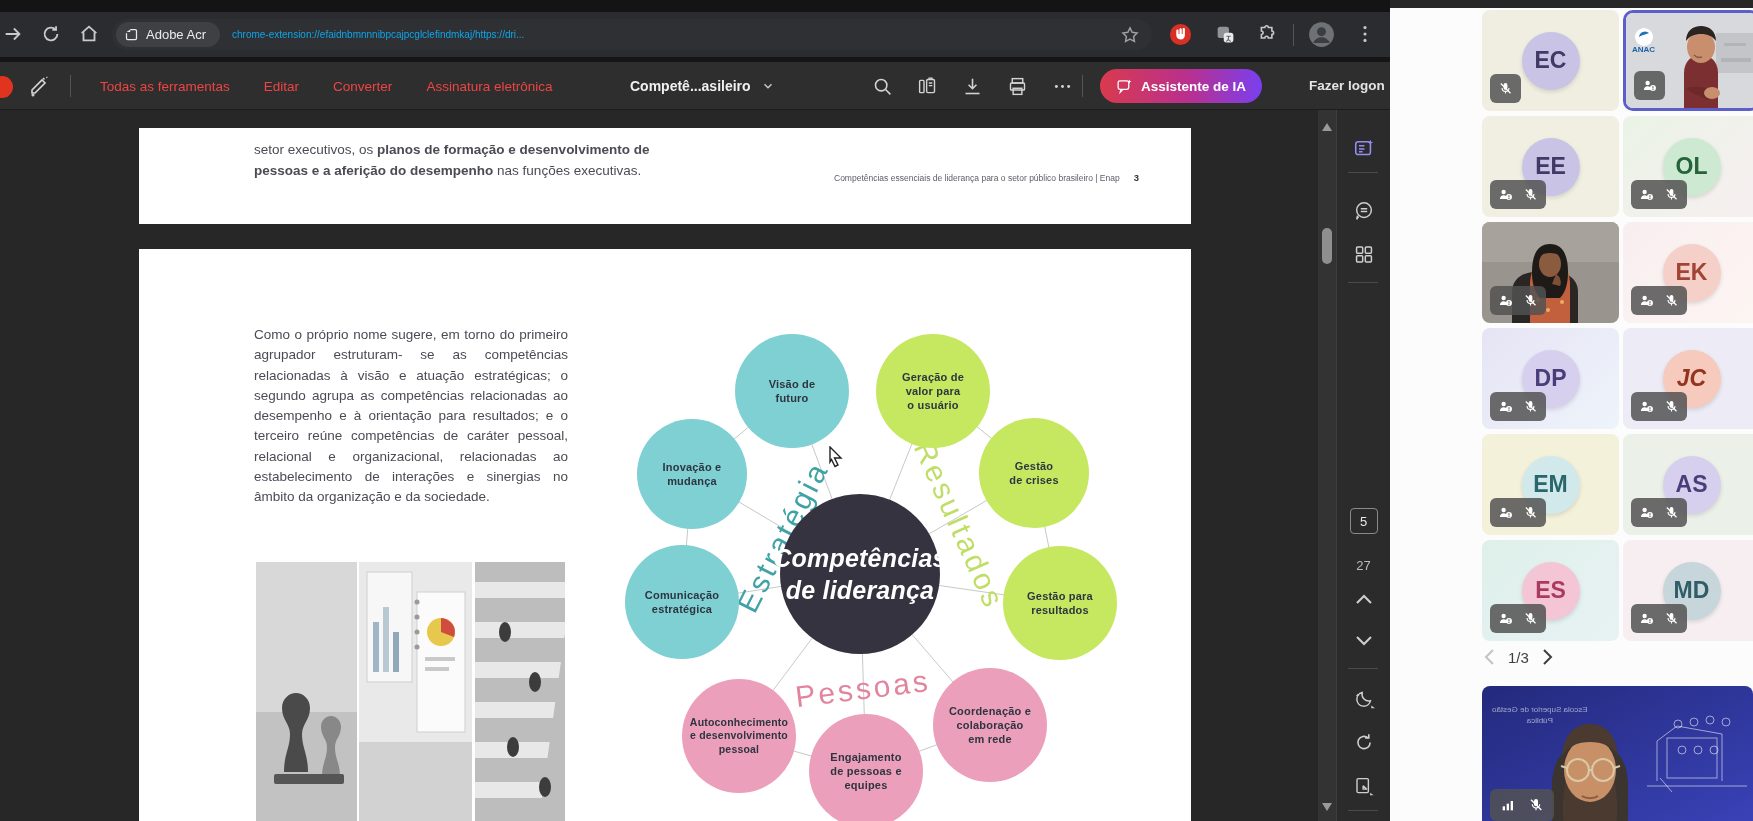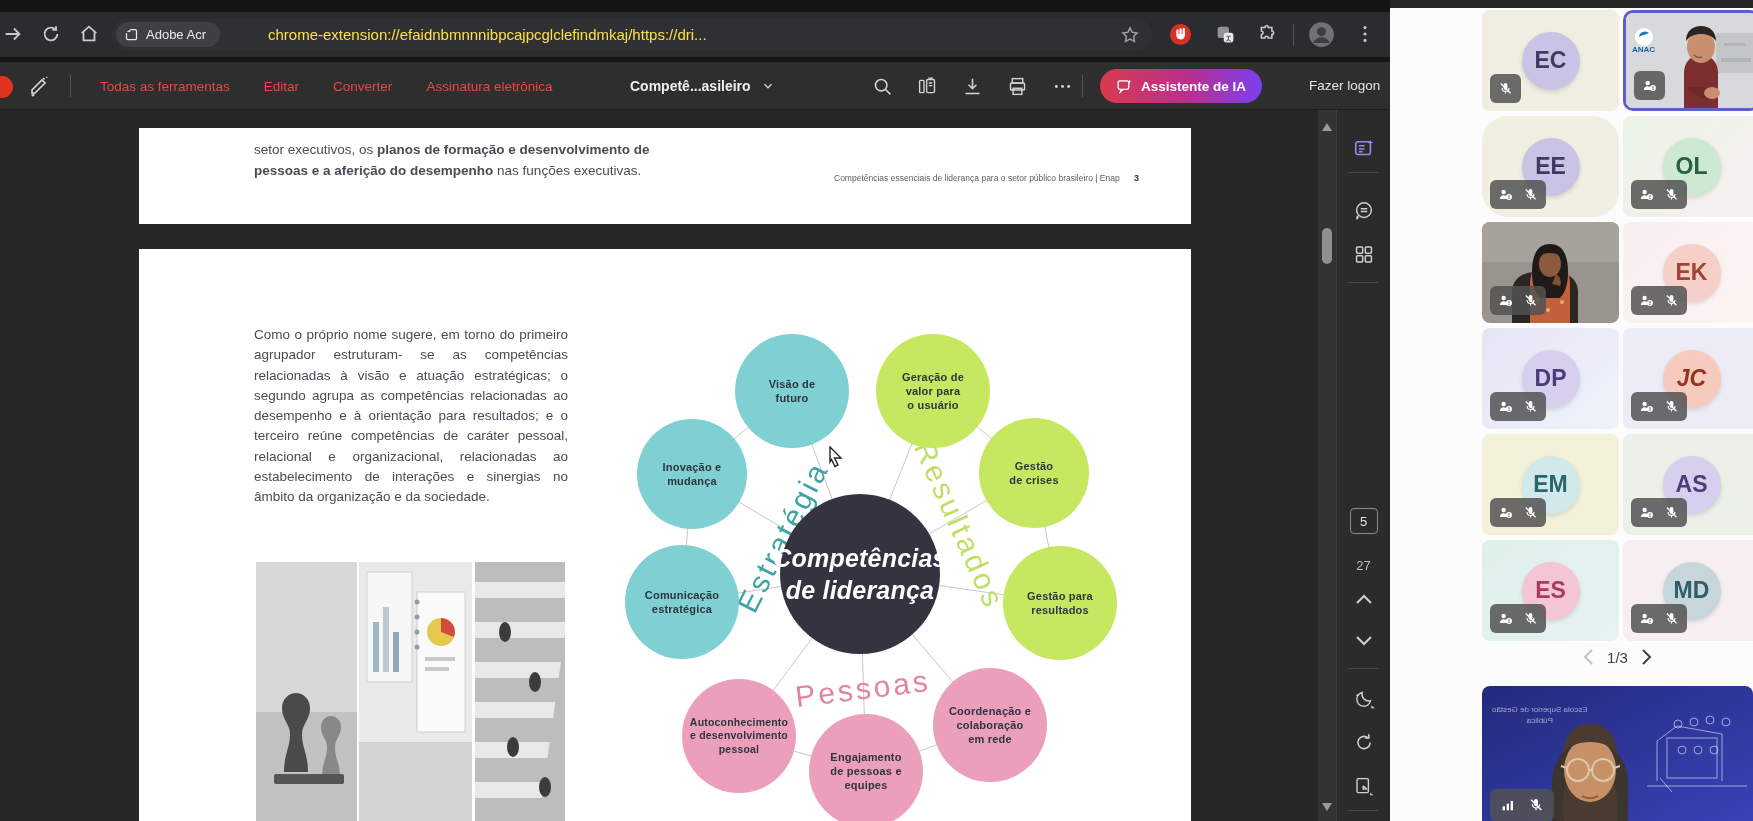--- a/index.html
+++ b/index.html
@@ -8,33 +8,33 @@
   #stage{position:relative;width:1753px;height:821px;overflow:hidden;background:#272727;}
   .abs{position:absolute;}
   .flex{display:flex;align-items:center;}
   svg{display:block;}
 
   
   #chrome{left:0;top:0;width:1390px;height:821px;background:#272727;}
   #titlebar{left:0;top:0;width:1390px;height:12px;background:#141414;}
   #navbar{left:0;top:12px;width:1390px;height:45px;background:#2b2c2f;}
   .navicon{color:#c7cacd;}
-  #omnibox{left:112px;top:7px;width:1040px;height:31px;background:#2f3033;border-radius:16px;display:flex;align-items:center;gap:36px;}
+  #omnibox{left:112px;top:7px;width:1040px;height:31px;background:#2f3033;border-radius:16px;display:flex;align-items:center;}
   #omnichip{margin-left:4px;height:25px;background:#3f4043;border-radius:13px;display:flex;align-items:center;padding:0 14px 0 8px;gap:7px;}
   #omnichip span{color:#e8eaed;font-size:13px;white-space:nowrap;}
-  #omniurl{margin-left:12px;color:#fde047;font-size:15px;white-space:nowrap;overflow:hidden;max-width:560px;}
+  #omniurl{margin-left:12px;color:#0ea5e9;font-size:10px;white-space:nowrap;overflow:hidden;max-width:560px;}
   #gapline{left:0;top:57px;width:1390px;height:5px;background:#161616;}
 
   
   #acrotoolbar{left:0;top:62px;width:1390px;height:48px;background:#2e2e2e;border-bottom:1px solid #1d1d1d;}
   .menuitem{color:#ef4444;font-size:13.5px;white-space:nowrap;cursor:default;}
   #doctitle{color:#f0f0f0;font-size:14px;font-weight:bold;white-space:nowrap;}
   #aibtn{height:34px;border-radius:17px;background:linear-gradient(90deg,#d93a4e 0%,#b8308f 55%,#7a3ff0 100%);
          display:flex;align-items:center;gap:8px;padding:0 16px;color:#fff;font-size:13.5px;font-weight:bold;white-space:nowrap;}
-  #loginlbl{color:#e4e4e4;font-size:13.5px;font-weight:normal;white-space:nowrap;padding-left:12px;}
+  #loginlbl{color:#e4e4e4;font-size:13.5px;font-weight:bold;white-space:nowrap;padding-left:12px;}
   .vsep{width:1px;height:22px;background:#555;}
 
   
   .pdfpage{background:#fff;overflow:hidden;}
   #page3{left:139px;top:128px;width:1052px;height:96px;}
   #page3 .bodytext{position:absolute;left:115px;top:12px;width:430px;font-size:13.5px;line-height:1.55;color:#4b4b55;}
   #page3 .footer{position:absolute;right:52px;top:44px;display:flex;gap:14px;align-items:baseline;}
   #page3 .footer .ftxt{font-size:8.5px;color:#5c5c66;}
   #page3 .footer .fpg{font-size:9.5px;color:#33333d;font-weight:bold;}
   #page4{left:139px;top:249px;width:1052px;height:572px;}
@@ -56,21 +56,21 @@
   #pagebox{position:absolute;left:50%;transform:translateX(-50%);top:398px;width:28px;height:26px;border:1px solid #8a8a8a;
            border-radius:4px;color:#e6e6e6;font-size:13px;display:flex;align-items:center;justify-content:center;}
   #pagetotal{position:absolute;left:50%;transform:translateX(-50%);top:448px;color:#bdbdbd;font-size:13px;}
 
   
   #teams{left:1390px;top:8px;width:363px;height:821px;background:#fcfcfc;overflow:hidden;}
   .tile{position:absolute;width:137px;height:101px;border-radius:8px;overflow:hidden;}
   .tile .avatar{position:absolute;left:50%;top:50%;transform:translate(-50%,-50%);width:58px;height:58px;border-radius:50%;
                 display:flex;align-items:center;justify-content:center;font-size:23px;font-weight:bold;box-shadow:0 2px 4px rgba(0,0,0,.12);}
   .badge{position:absolute;left:8px;bottom:8px;background:rgba(82,82,82,.85);border-radius:6px;display:flex;align-items:center;gap:10px;padding:7px 8px;}
-  #pager{position:absolute;left:92px;top:640px;width:271px;display:flex;align-items:center;justify-content:center;gap:12px;}
+  #pager{position:absolute;left:92px;top:640px;width:271px;display:flex;align-items:center;justify-content:flex-start;gap:12px;}
   #pager .pgtxt{font-size:15px;color:#3f3f3f;}
   #bottomvideo{position:absolute;left:92px;top:678px;width:271px;height:143px;border-radius:8px;overflow:hidden;}
   .mirrortxt{position:absolute;left:10px;top:18px;transform:scaleX(-1);color:rgba(255,255,255,.55);font-size:8px;line-height:1.4;white-space:pre-line;text-align:center;}
 
   
   #cursor{left:826px;top:446px;}
 </style>
 </head>
 <body>
 
@@ -482,21 +482,21 @@
             <circle cx="9" cy="8" r="3.5" fill="#fff"></circle>
             <path d="M3 19c0-3.4 2.7-6 6-6s6 2.6 6 6z" fill="#fff"></path>
             <circle cx="17.5" cy="16" r="4.8" fill="#fff"></circle>
             <rect x="16.8" y="13" width="1.5" height="3.8" fill="#525252"></rect>
             <circle cx="17.5" cy="18.4" r="1" fill="#525252"></circle>
           </svg>
       </div>
       <span style="position:absolute;left:6px;top:32px;color:#1c63a8;font-size:8px;font-weight:bold;text-align:right;">ANAC</span>
     </div>
 
-    <div class="tile" style="left:92px;top:108px;background:#f0efe2;border-radius:26px;">
+    <div class="tile" style="left:92px;top:108px;background:#f0efe2;">
       <div class="avatar" style="background:#c9c3e6;color:#3f3a66;">EE</div>
       <div class="badge">
         <svg width="15" height="15" viewBox="0 0 24 24">
             <circle cx="9" cy="8" r="3.5" fill="#fff"></circle>
             <path d="M3 19c0-3.4 2.7-6 6-6s6 2.6 6 6z" fill="#fff"></path>
             <circle cx="17.5" cy="16" r="4.8" fill="#fff"></circle>
             <rect x="16.8" y="13" width="1.5" height="3.8" fill="#525252"></rect>
             <circle cx="17.5" cy="18.4" r="1" fill="#525252"></circle>
           </svg>
         <svg width="15" height="15" viewBox="0 0 24 24">

